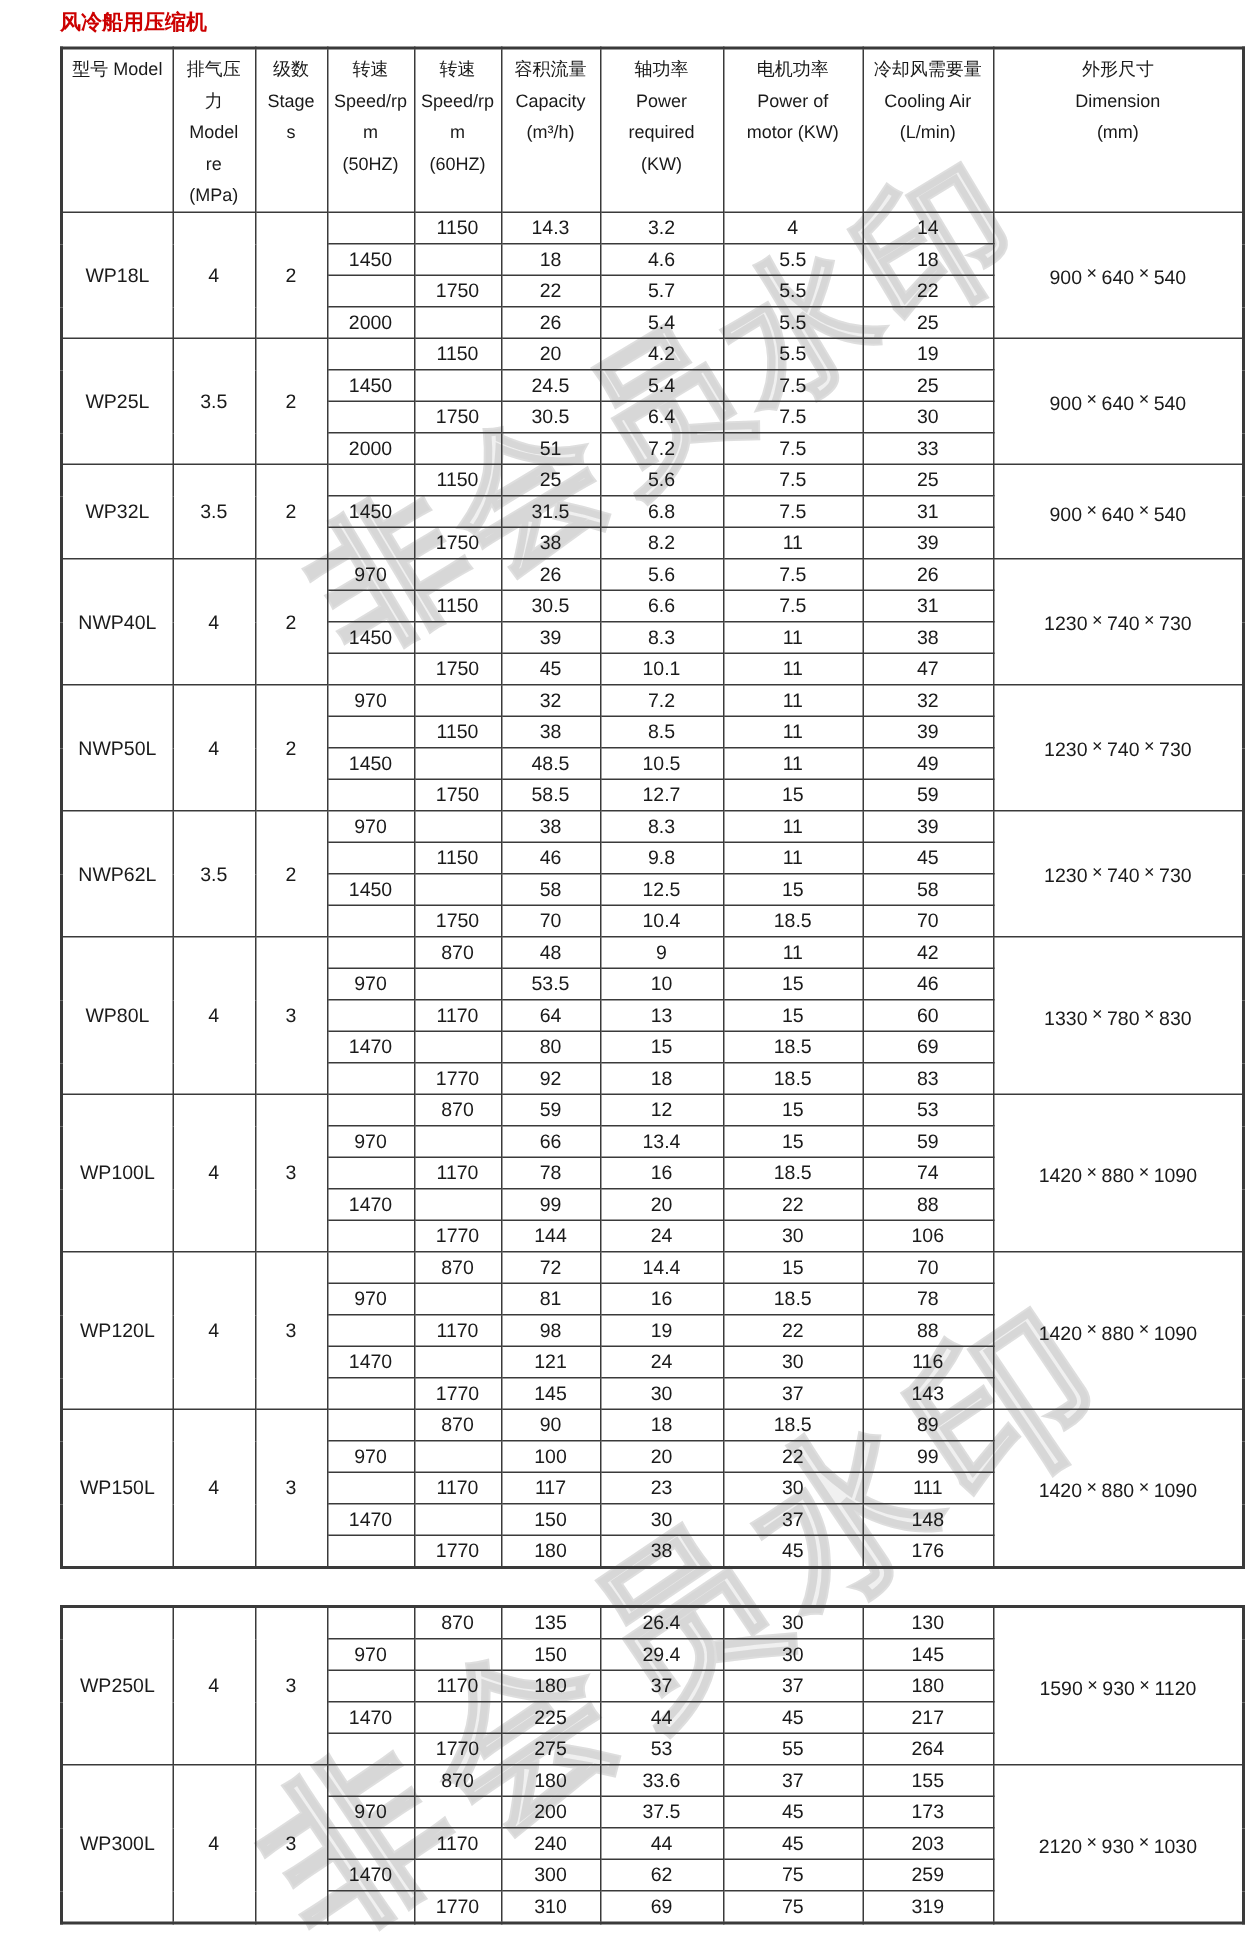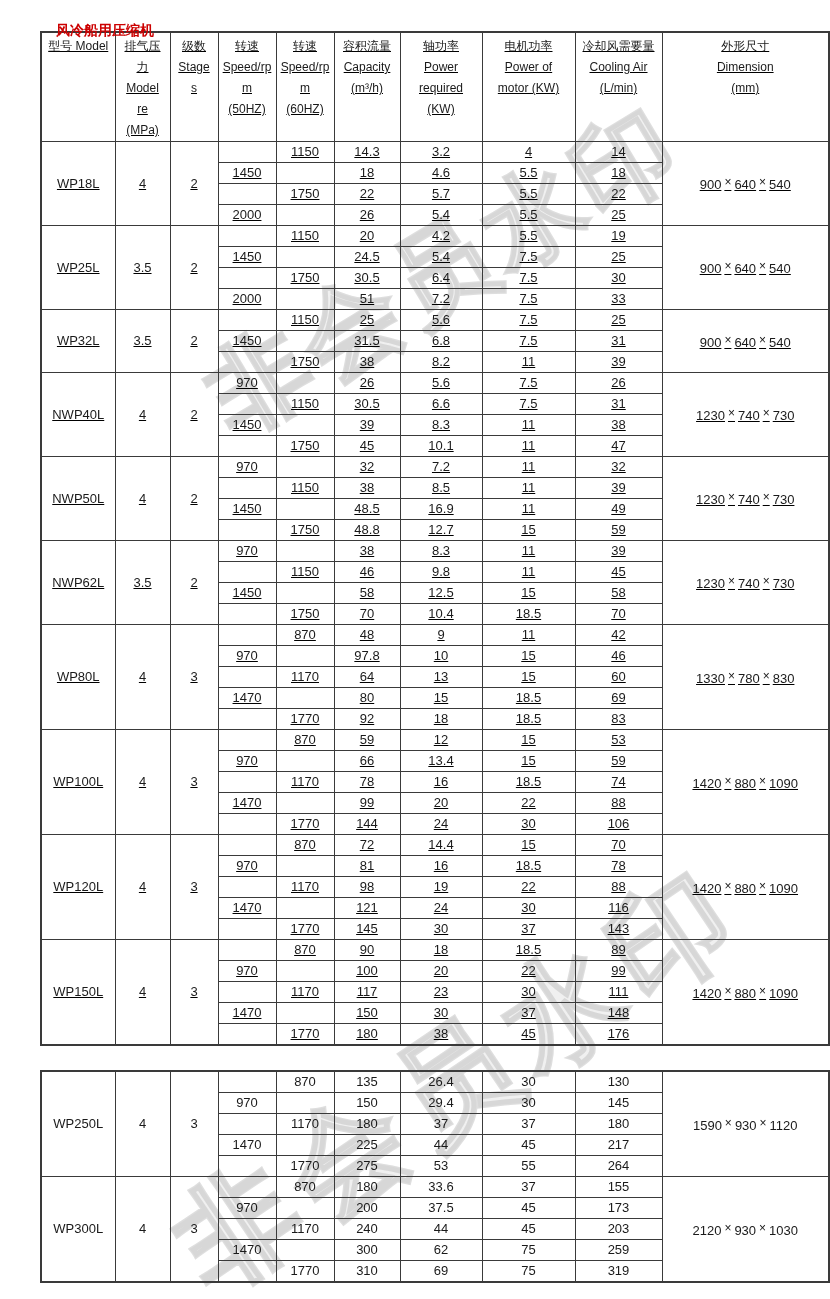--- a/index.html
+++ b/index.html
@@ -1,38 +1,38 @@
 <!DOCTYPE html>
 <html><head>
 <meta charset="utf-8">
 <style>
   html,body{margin:0;padding:0;}
   body{
     width:830px;height:1299px;background:#ffffff;position:relative;overflow:hidden;
     font-family:"Liberation Sans","DejaVu Sans",sans-serif;
   }
   .page-title{
-    position:absolute;left:40px;top:6px;margin:16px;
+    position:absolute;left:40px;top:6px;margin:0;
     font-size:14px;font-weight:bold;color:#cc0000;z-index:3;
   }
   .watermark{
     position:absolute;z-index:1;white-space:nowrap;pointer-events:none;
     font-weight:bold;color:rgba(215,215,215,0.38);
     -webkit-text-stroke:2.5px rgba(195,195,195,0.55);
   }
   .wm1{left:445px;top:272px;font-size:100px;letter-spacing:6px;
        transform:translate(-50%,-50%) rotate(-31deg);}
   .wm2{left:460px;top:1080px;font-size:118px;letter-spacing:12px;
        transform:translate(-50%,-50%) rotate(-34deg);}
   table.spec-table{
     position:absolute;left:40px;width:788px;z-index:2;
     border-collapse:collapse;table-layout:fixed;background:transparent;
     border:2px solid #3a3a3a;
   }
-  .t1{top:31px;text-decoration:underline;}
+  .t1{top:31px;}
   .t2{top:1070px;}
   .spec-table th,.spec-table td{
     border:1px solid #3a3a3a;text-align:center;color:#1a1a1a;
     padding:0;overflow:hidden;
   }
   .spec-table th{
     height:105px;vertical-align:top;padding-top:3px;
     font-weight:normal;font-size:12px;
   }
   .spec-table th div{line-height:21px;}
@@ -277,28 +277,28 @@
         <td>1150</td>
         <td>38</td>
         <td>8.5</td>
         <td>11</td>
         <td>39</td>
       </tr>
       <tr>
         <td>1450</td>
         <td></td>
         <td>48.5</td>
-        <td>16.9</td>
+        <td>10.5</td>
         <td>11</td>
         <td>49</td>
       </tr>
       <tr>
         <td></td>
         <td>1750</td>
-        <td>48.8</td>
+        <td>58.5</td>
         <td>12.7</td>
         <td>15</td>
         <td>59</td>
       </tr>
       <tr>
         <td rowspan="4">NWP62L</td>
         <td rowspan="4">3.5</td>
         <td rowspan="4">2</td>
         <td>970</td>
         <td></td>
@@ -340,21 +340,21 @@
         <td>870</td>
         <td>48</td>
         <td>9</td>
         <td>11</td>
         <td>42</td>
         <td rowspan="5">1330<span class="dimx">×</span>780<span class="dimx">×</span>830</td>
       </tr>
       <tr>
         <td>970</td>
         <td></td>
-        <td>97.8</td>
+        <td>53.5</td>
         <td>10</td>
         <td>15</td>
         <td>46</td>
       </tr>
       <tr>
         <td></td>
         <td>1170</td>
         <td>64</td>
         <td>13</td>
         <td>15</td>

